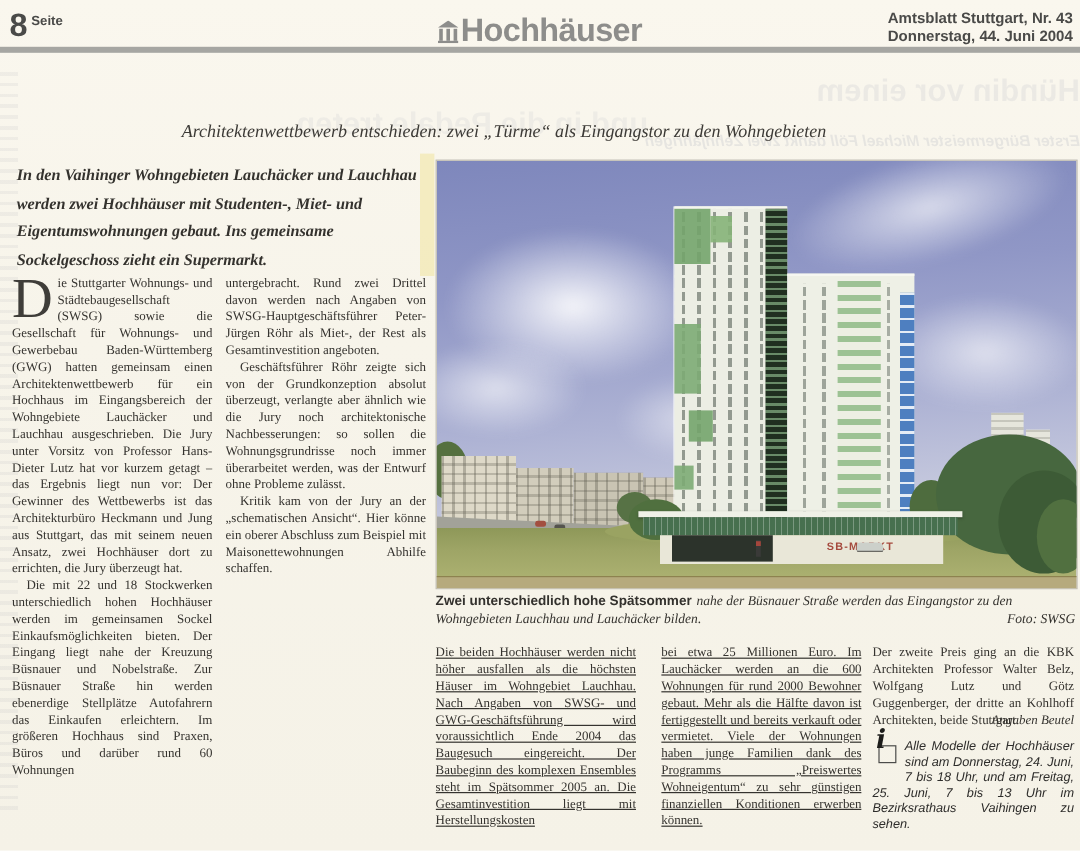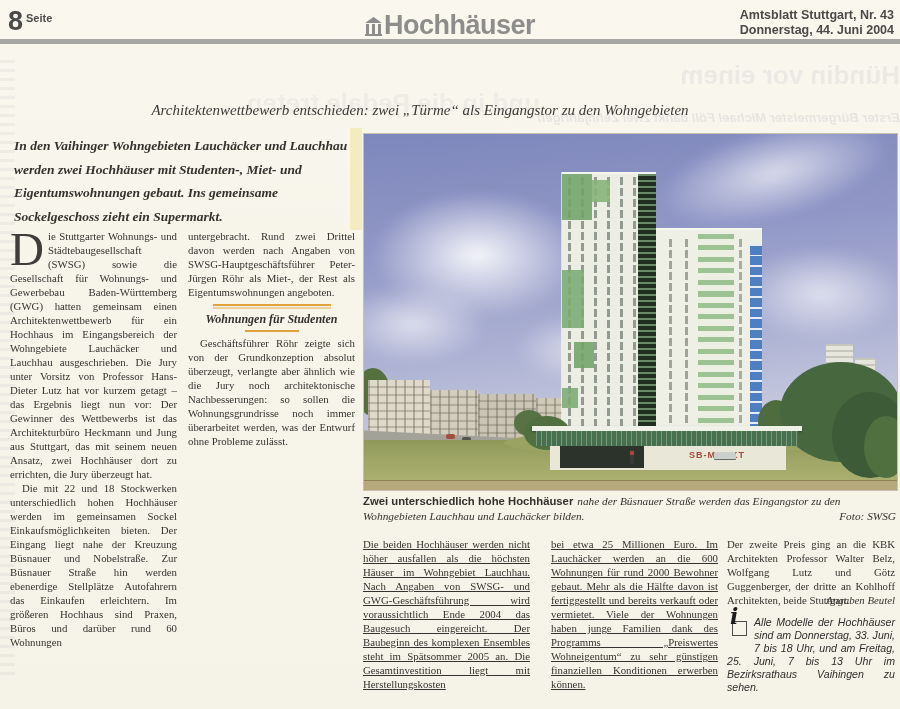--- a/index.html
+++ b/index.html
@@ -171,27 +171,23 @@
   <div class="subhead">Architektenwettbewerb entschieden: zwei „Türme“ als Eingangstor zu den Wohngebieten</div>
 
   <div class="lead">In den Vaihinger Wohngebieten Lauchäcker und Lauchhau werden zwei Hochhäuser mit Studenten-, Miet- und Eigentumswohnungen gebaut. Ins gemeinsame Sockelgeschoss zieht ein Supermarkt.</div>
 
   <div class="col c1">
     <p><span class="dropcap">D</span><span>ie Stuttgarter Wohnungs- und Städtebaugesellschaft (SWSG) sowie die Gesellschaft für Wohnungs- und Gewerbebau Baden-Württemberg (GWG) hatten gemeinsam einen Architektenwettbewerb für ein Hochhaus im Eingangsbereich der Wohngebiete Lauchäcker und Lauchhau ausgeschrieben. Die Jury unter Vorsitz von Professor Hans-Dieter Lutz hat vor kurzem getagt – das Ergebnis liegt nun vor: Der Gewinner des Wettbewerbs ist das Architekturbüro Heckmann und Jung aus Stuttgart, das mit seinem neuen Ansatz, zwei Hochhäuser dort zu errichten, die Jury überzeugt hat.</span></p>
     <p class="indent">Die mit 22 und 18 Stockwerken unterschiedlich hohen Hochhäuser werden im gemeinsamen Sockel Einkaufsmöglichkeiten bieten. Der Eingang liegt nahe der Kreuzung Büsnauer und Nobelstraße. Zur Büsnauer Straße hin werden ebenerdige Stellplätze Autofahrern das Einkaufen erleichtern. Im größeren Hochhaus sind Praxen, Büros und darüber rund 60 Wohnungen</p>
   </div>
 
   <div class="col c2">
-    <p>untergebracht. Rund zwei Drittel davon werden nach Angaben von SWSG-Hauptgeschäftsführer Peter-Jürgen Röhr als Miet-, der Rest als Eigentumswohnungen angeboten.</p>
-    <div class="crosshead">
-      <div class="ch-line top"></div>
-      <div class="ch-text">Wohnungen für Studenten</div>
-      <div class="ch-line bot"></div>
-    </div>
+    <p>untergebracht. Rund zwei Drittel davon werden nach Angaben von SWSG-Hauptgeschäftsführer Peter-Jürgen Röhr als Miet-, der Rest als Gesamtinvestition angeboten.</p>
     <p class="indent">Geschäftsführer Röhr zeigte sich von der Grundkonzeption absolut überzeugt, verlangte aber ähnlich wie die Jury noch architektonische Nachbesserungen: so sollen die Wohnungsgrundrisse noch immer überarbeitet werden, was der Entwurf ohne Probleme zulässt.</p>
+    <p class="indent">Kritik kam von der Jury an der „schematischen Ansicht“. Hier könne ein oberer Abschluss zum Beispiel mit Maisonettewohnungen Abhilfe schaffen.</p>
   </div>
 
   <div class="photo">
     <div class="scene">
       <div class="sky"></div>
       <div class="cloud cl1"></div>
       <div class="cloud cl2"></div>
       <div class="cloud cl3"></div>
       <div class="cloud cl4"></div>
       <div class="cloud cl5"></div>
@@ -243,35 +239,35 @@
       <div class="base"></div>
       <div class="opening"></div>
       <div class="marktsign">SB-MARKT</div>
       <div class="person"></div>
       <div class="car"></div>
     </div>
     <div class="tan-strip"></div>
   </div>
 
   <div class="caption">
-    <span class="cap-b">Zwei unterschiedlich hohe Hochhäuser</span><span class="cap-i">nahe der Büsnauer Straße werden das Eingangstor zu den Wohngebieten Lauchhau und Lauchäcker bilden.</span>
+    <span class="cap-b">Zwei unterschiedlich hohe Spätsommer</span><span class="cap-i">nahe der Büsnauer Straße werden das Eingangstor zu den Wohngebieten Lauchhau und Lauchäcker bilden.</span>
     <span class="credit">Foto: SWSG</span>
   </div>
 
   <div class="colB c3">
     <p>Die beiden Hochhäuser werden nicht höher ausfallen als die höchsten Häuser im Wohngebiet Lauchhau. Nach Angaben von SWSG- und GWG-Geschäftsführung wird voraussichtlich Ende 2004 das Baugesuch eingereicht. Der Baubeginn des komplexen Ensembles steht im Spätsommer 2005 an. Die Gesamtinvestition liegt mit Herstellungskosten</p>
   </div>
   <div class="colB c4">
     <p>bei etwa 25 Millionen Euro. Im Lauchäcker werden an die 600 Wohnungen für rund 2000 Bewohner gebaut. Mehr als die Hälfte davon ist fertiggestellt und bereits verkauft oder vermietet. Viele der Wohnungen haben junge Familien dank des Programms „Preiswertes Wohneigentum“ zu sehr günstigen finanziellen Konditionen erwerben können.</p>
   </div>
   <div class="colB c5">
     <p>Der zweite Preis ging an die KBK Architekten Professor Walter Belz, Wolfgang Lutz und Götz Guggenberger, der dritte an Kohlhoff Architekten, beide Stuttgart.</p>
     <div class="author">Angaben Beutel</div>
     <div class="infobox">
       <span class="ib-icon">
         <span class="ib-box"></span>
         <span class="ib-i">i</span>
       </span>
-      <span>Alle Modelle der Hochhäuser sind am Donnerstag, 33. Juni, 7 bis 18 Uhr, und am Freitag, 25. Juni, 7 bis 13 Uhr im Bezirksrathaus Vaihingen zu sehen.</span>
+      <span>Alle Modelle der Hochhäuser sind am Donnerstag, 24. Juni, 7 bis 18 Uhr, und am Freitag, 25. Juni, 7 bis 13 Uhr im Bezirksrathaus Vaihingen zu sehen.</span>
     </div>
   </div>
 
 </div>
 
 </body></html>

